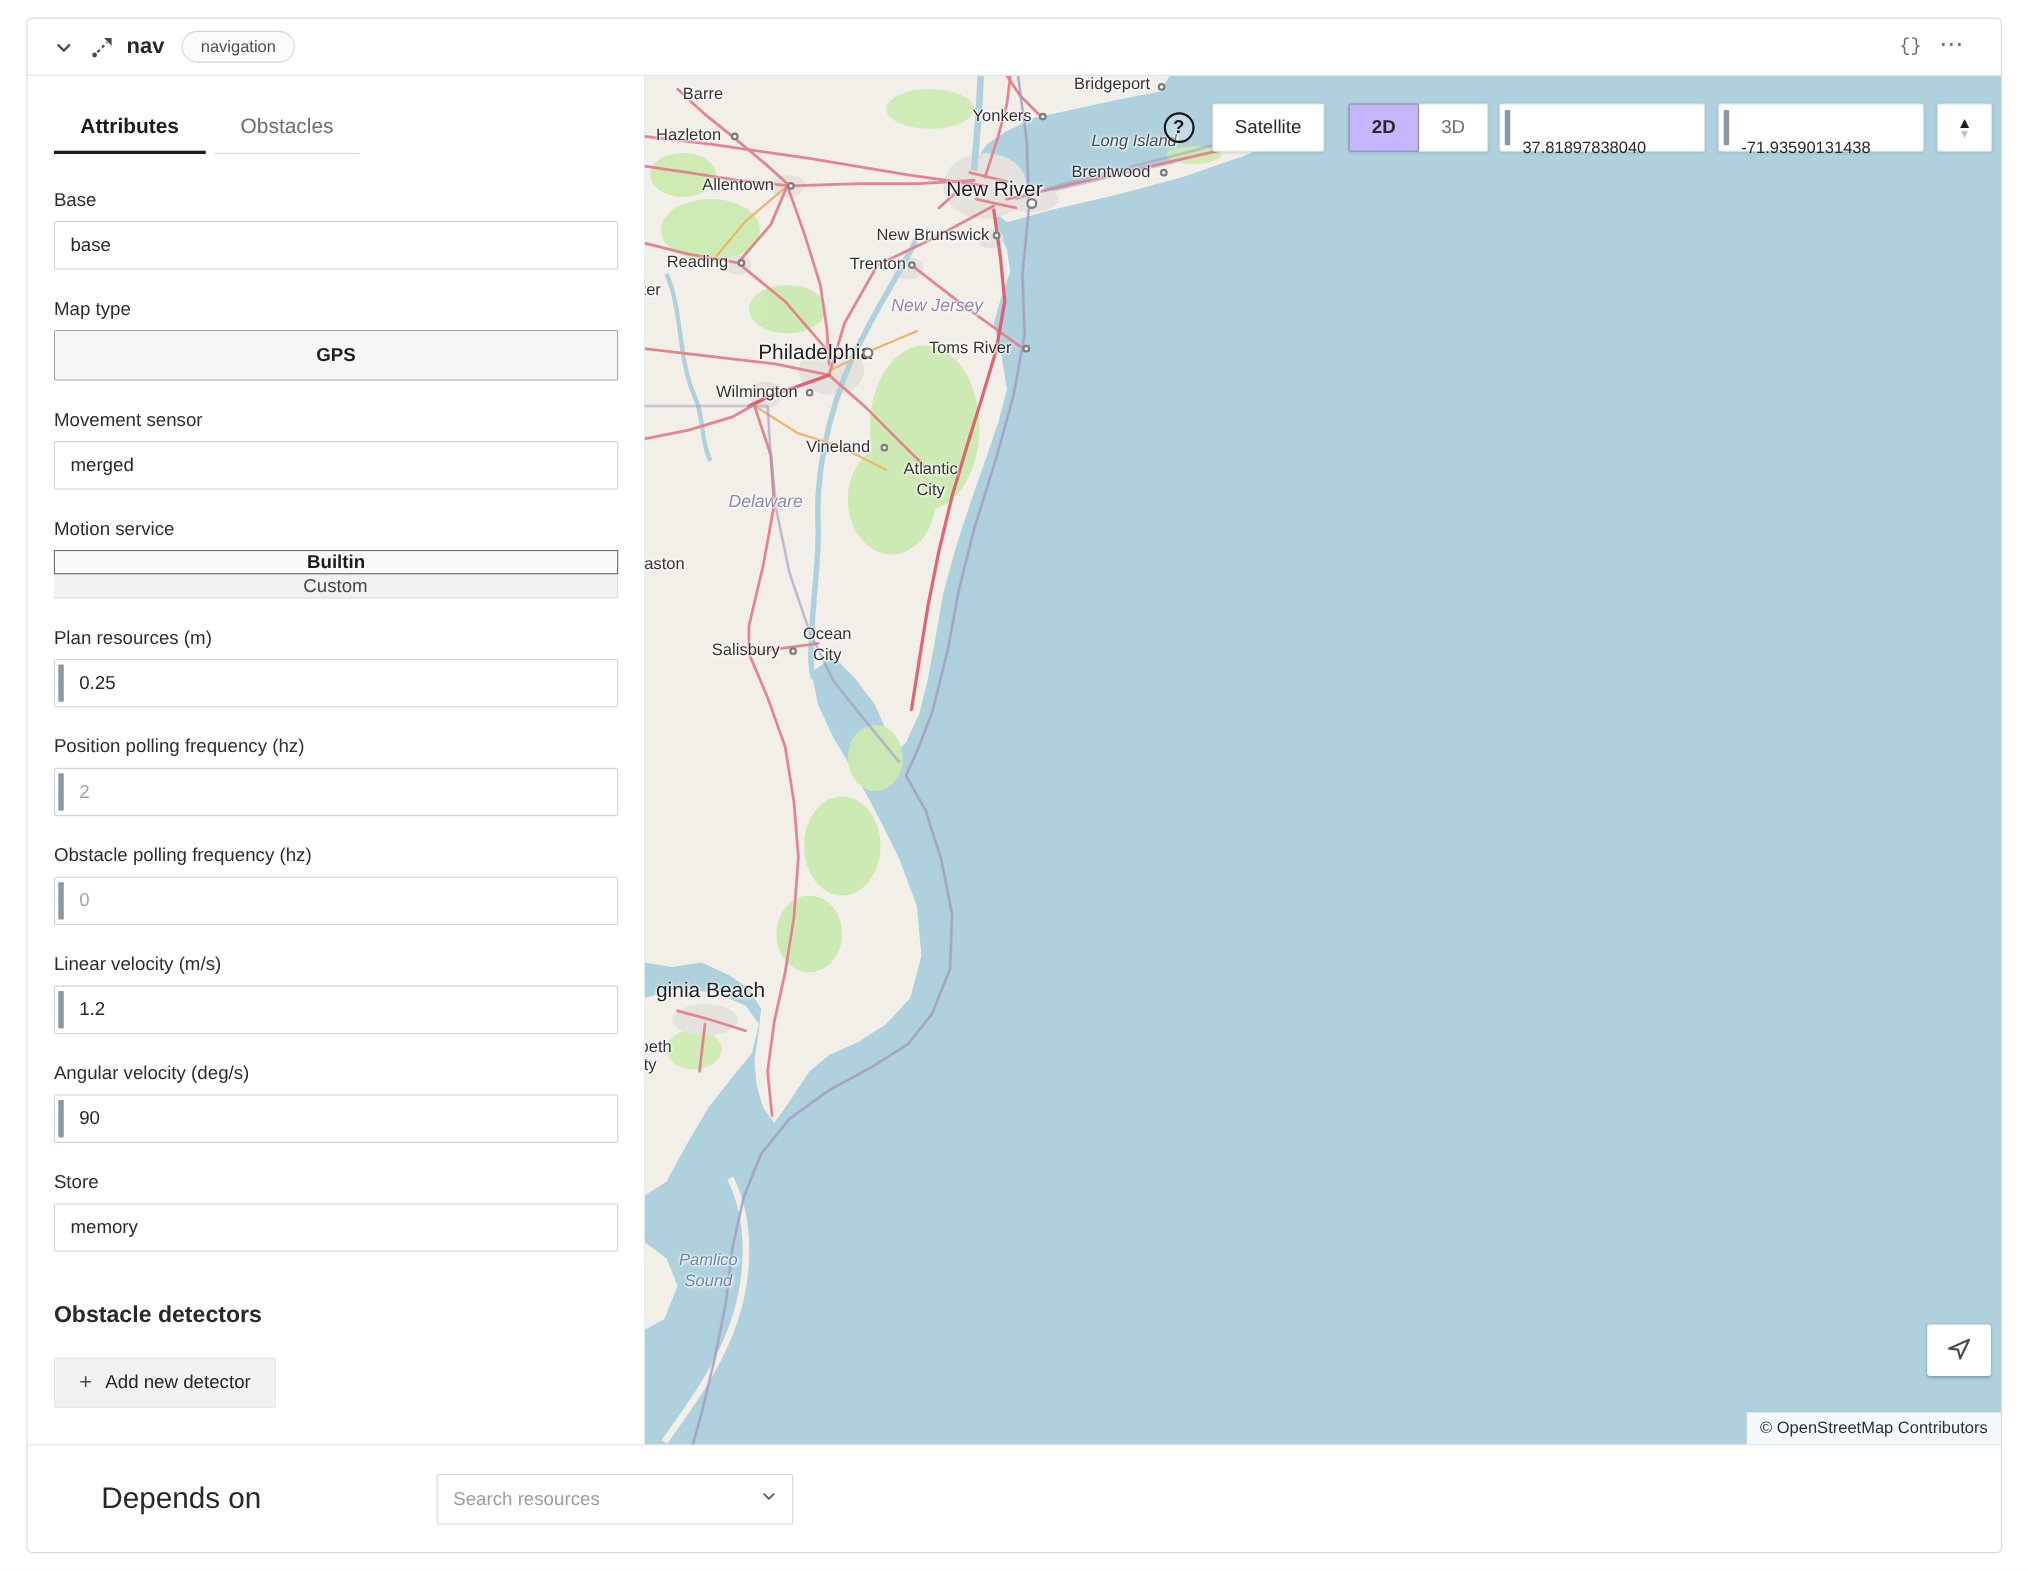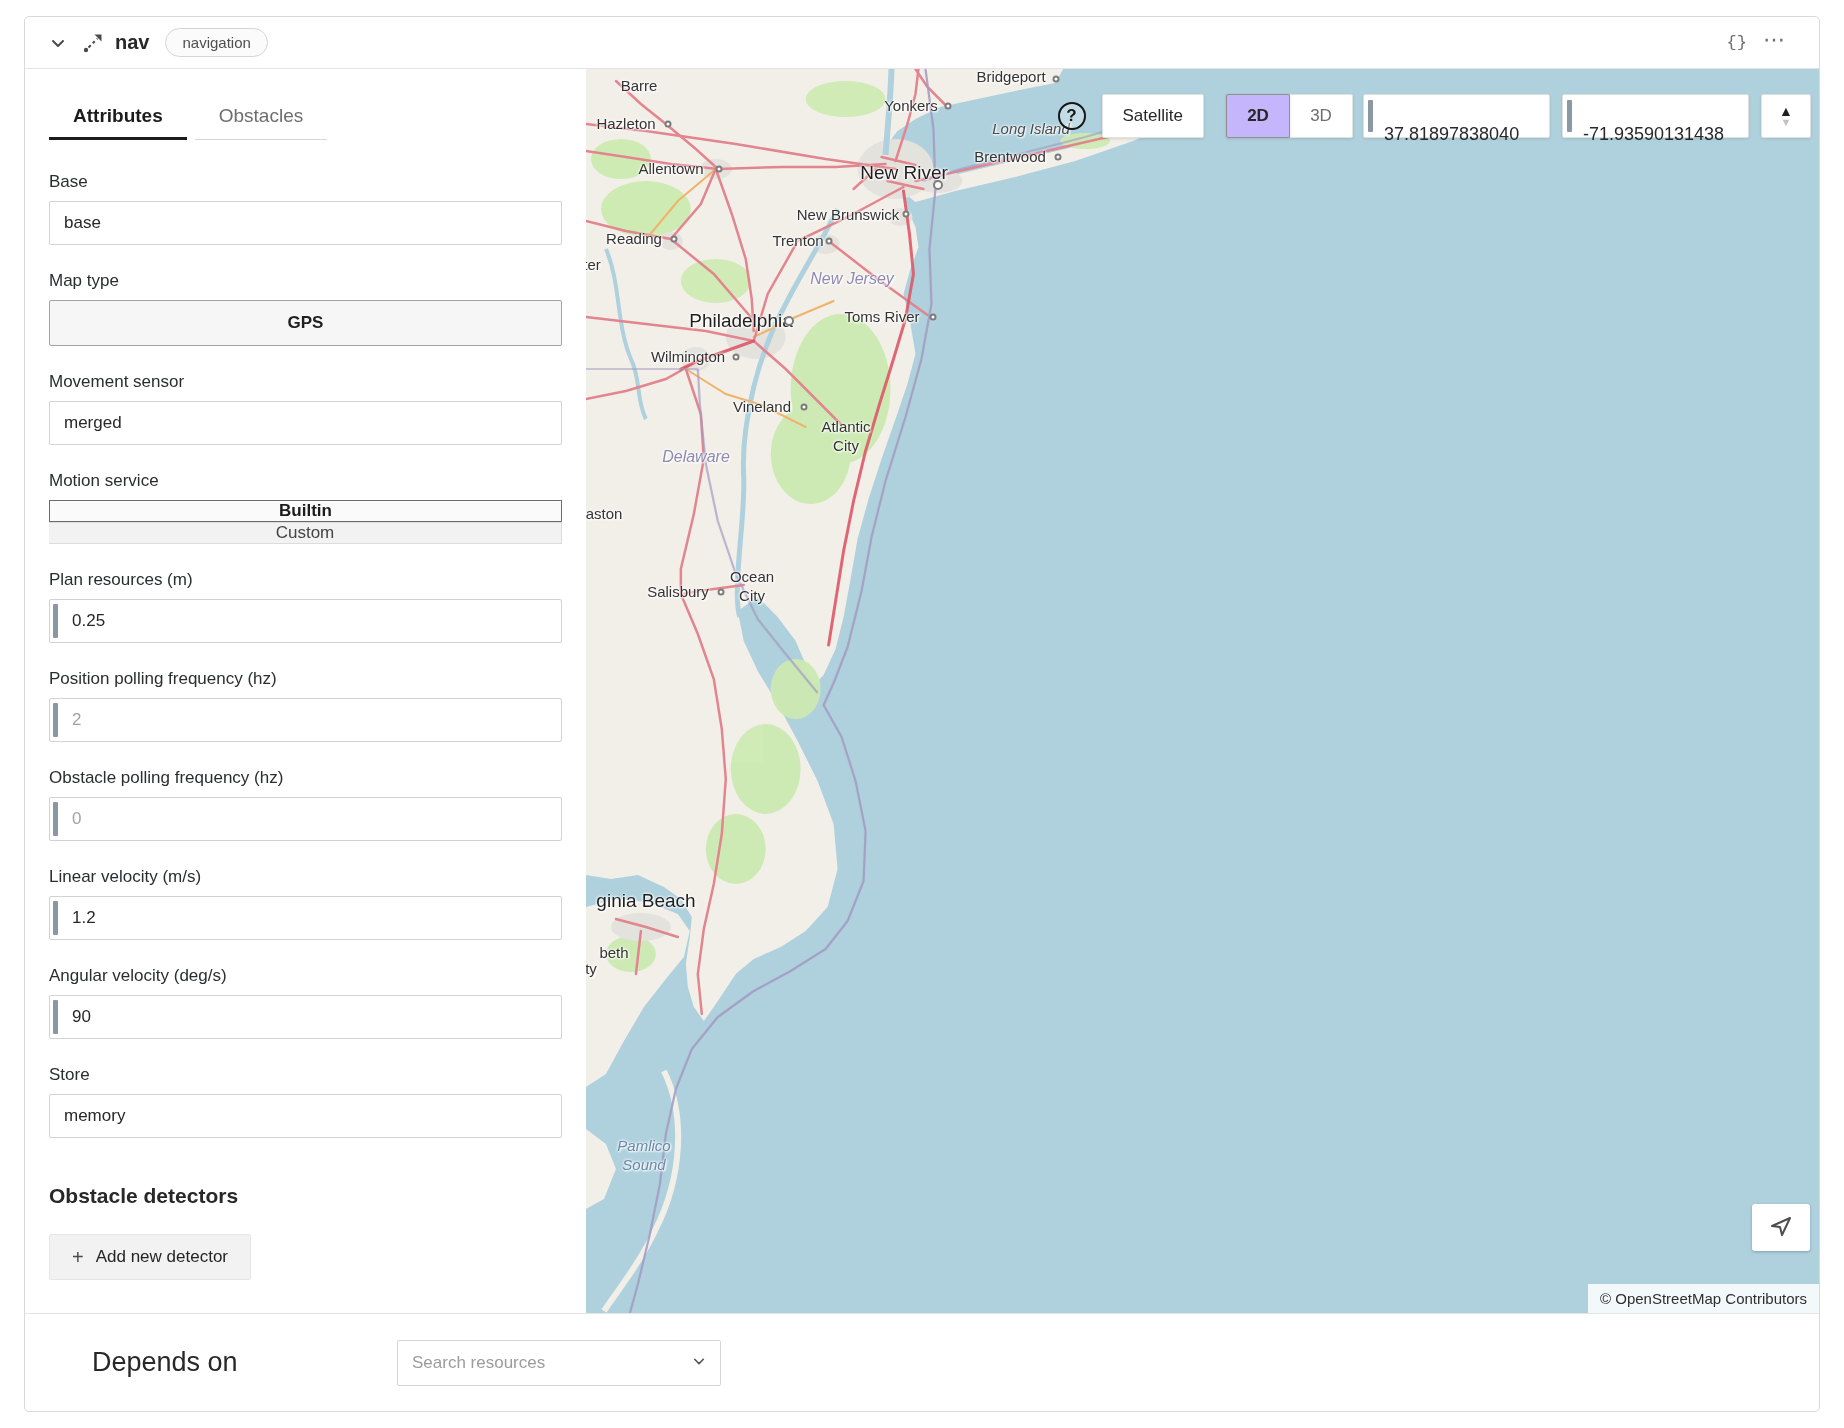--- a/index.html
+++ b/index.html
@@ -68,21 +68,21 @@
                  justify-content:center; font-size:17px; font-weight:bold; color:#161616; margin-right:16px;
                  background:rgba(255,255,255,.25); cursor:pointer; }
   .mapbtn { height:44px; font-size:17px; background:#fff; border:1px solid #e2e2e2; border-radius:2px;
             box-shadow:0 1px 3px rgba(0,0,0,.12); cursor:pointer; font-family:"Liberation Sans", sans-serif; color:#282828; }
   .sat { padding:0 20px; margin-right:22px; }
   .d2 { width:64px; background:#c4b5fd; border:1px solid #8f8f8f; font-weight:bold; z-index:1; }
   .d3 { width:64px; color:#6e6e6e; margin-left:-1px; margin-right:10px; }
   .coord { position:relative; width:187px; height:44px; background:#fff; border:1px solid #e0e0e0; border-radius:2px;
            box-shadow:0 1px 3px rgba(0,0,0,.10); display:flex; align-items:center; margin-right:12px; }
   .coord::before { content:""; position:absolute; left:4px; top:5px; bottom:5px; width:5px; background:#8b97a2; border-radius:1px; }
-  .coord input { border:none; outline:none; width:100%; height:100%; padding:0 8px 0 20px; font-size:18px;
+  .coord input { border:none; outline:none; width:100%; height:100%; padding:0 8px 0 20px; font-size:15px;
                  font-family:"Liberation Sans", sans-serif; color:#282829; background:transparent;margin-top:36px; }
   .stepper { width:50px; height:44px; background:#fff; border:1px solid #e0e0e0; border-radius:2px;
              box-shadow:0 1px 3px rgba(0,0,0,.10); display:flex; flex-direction:column; align-items:center;
              justify-content:center; gap:1px; cursor:pointer; }
   .stepper .up { font-size:14px; color:#1f1f1f; line-height:12px; }
   .stepper .dn { font-size:11px; color:#c3c3c3; line-height:9px; }
 
   .locate-btn { position:absolute; right:9px; bottom:62px; width:58px; height:47px; background:#fff; border:none;
                 border-radius:3px; box-shadow:0 1px 3px rgba(0,0,0,.25); display:flex; align-items:center;
                 justify-content:center; cursor:pointer; }
@@ -309,21 +309,21 @@
           <span class="map-label city" style="left: 102px; top: 288px;">Wilmington</span>
           <span class="map-label city" style="left: 176px; top: 338px;">Vineland</span>
           <span class="map-label city" style="left: 260px; top: 368px;">Atlantic
 City</span>
           <span class="map-label state" style="left: 110px; top: 388px;">Delaware</span>
           <span class="map-label city" style="left: 18px; top: 445px;">aston</span>
           <span class="map-label city" style="left: 92px; top: 523px;">Salisbury</span>
           <span class="map-label city" style="left: 166px; top: 518px;">Ocean
 City</span>
           <span class="map-label lg" style="left: 60px; top: 832px;">ginia Beach</span>
-          <span class="map-label city" style="left: 28px; top: 884px;">beth</span>
+          <span class="map-label city" style="left: 10px; top: 884px;">beth</span>
           <span class="map-label city" style="left: 5px; top: 900px;">ty</span>
           <span class="map-label water" style="left: 58px; top: 1087px;">Pamlico
 Sound</span>
           <span class="map-dot" style="left: 82px; top: 55px; width: 7px; height: 7px;"></span>
           <span class="map-dot" style="left: 133px; top: 100px; width: 7px; height: 7px;"></span>
           <span class="map-dot" style="left: 88px; top: 170px; width: 7px; height: 7px;"></span>
           <span class="map-dot" style="left: 243px; top: 172px; width: 7px; height: 7px;"></span>
           <span class="map-dot" style="left: 320px; top: 145px; width: 7px; height: 7px;"></span>
           <span class="map-dot" style="left: 347px; top: 248px; width: 7px; height: 7px;"></span>
           <span class="map-dot" style="left: 150px; top: 288px; width: 7px; height: 7px;"></span>

